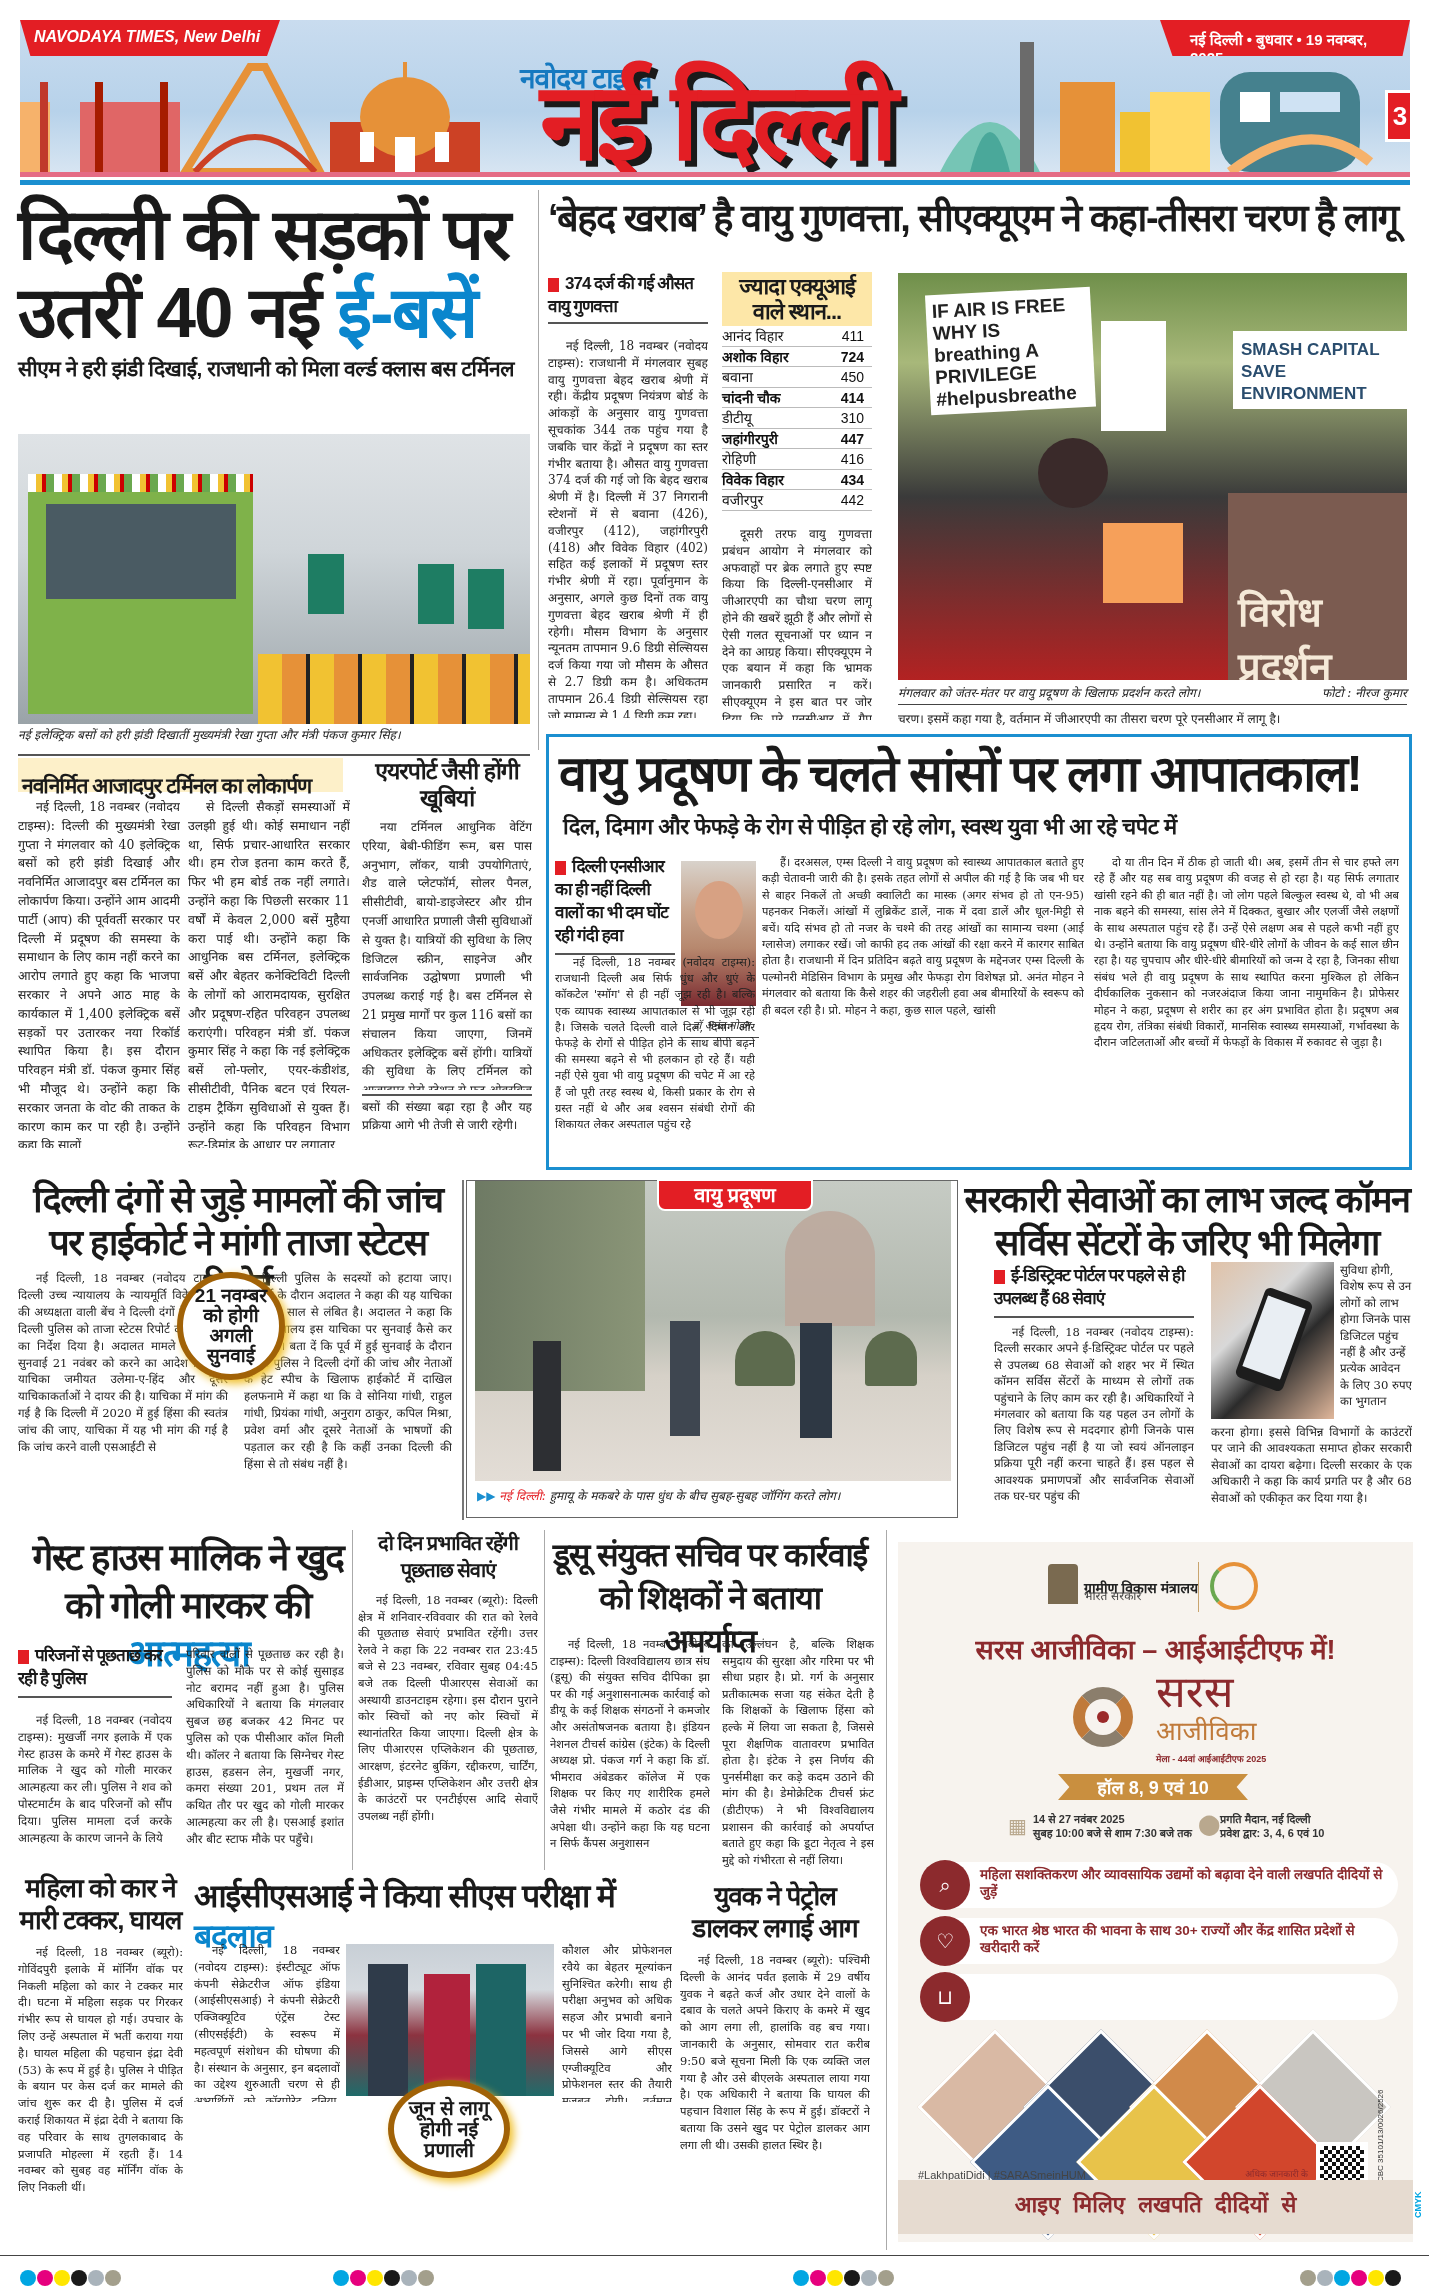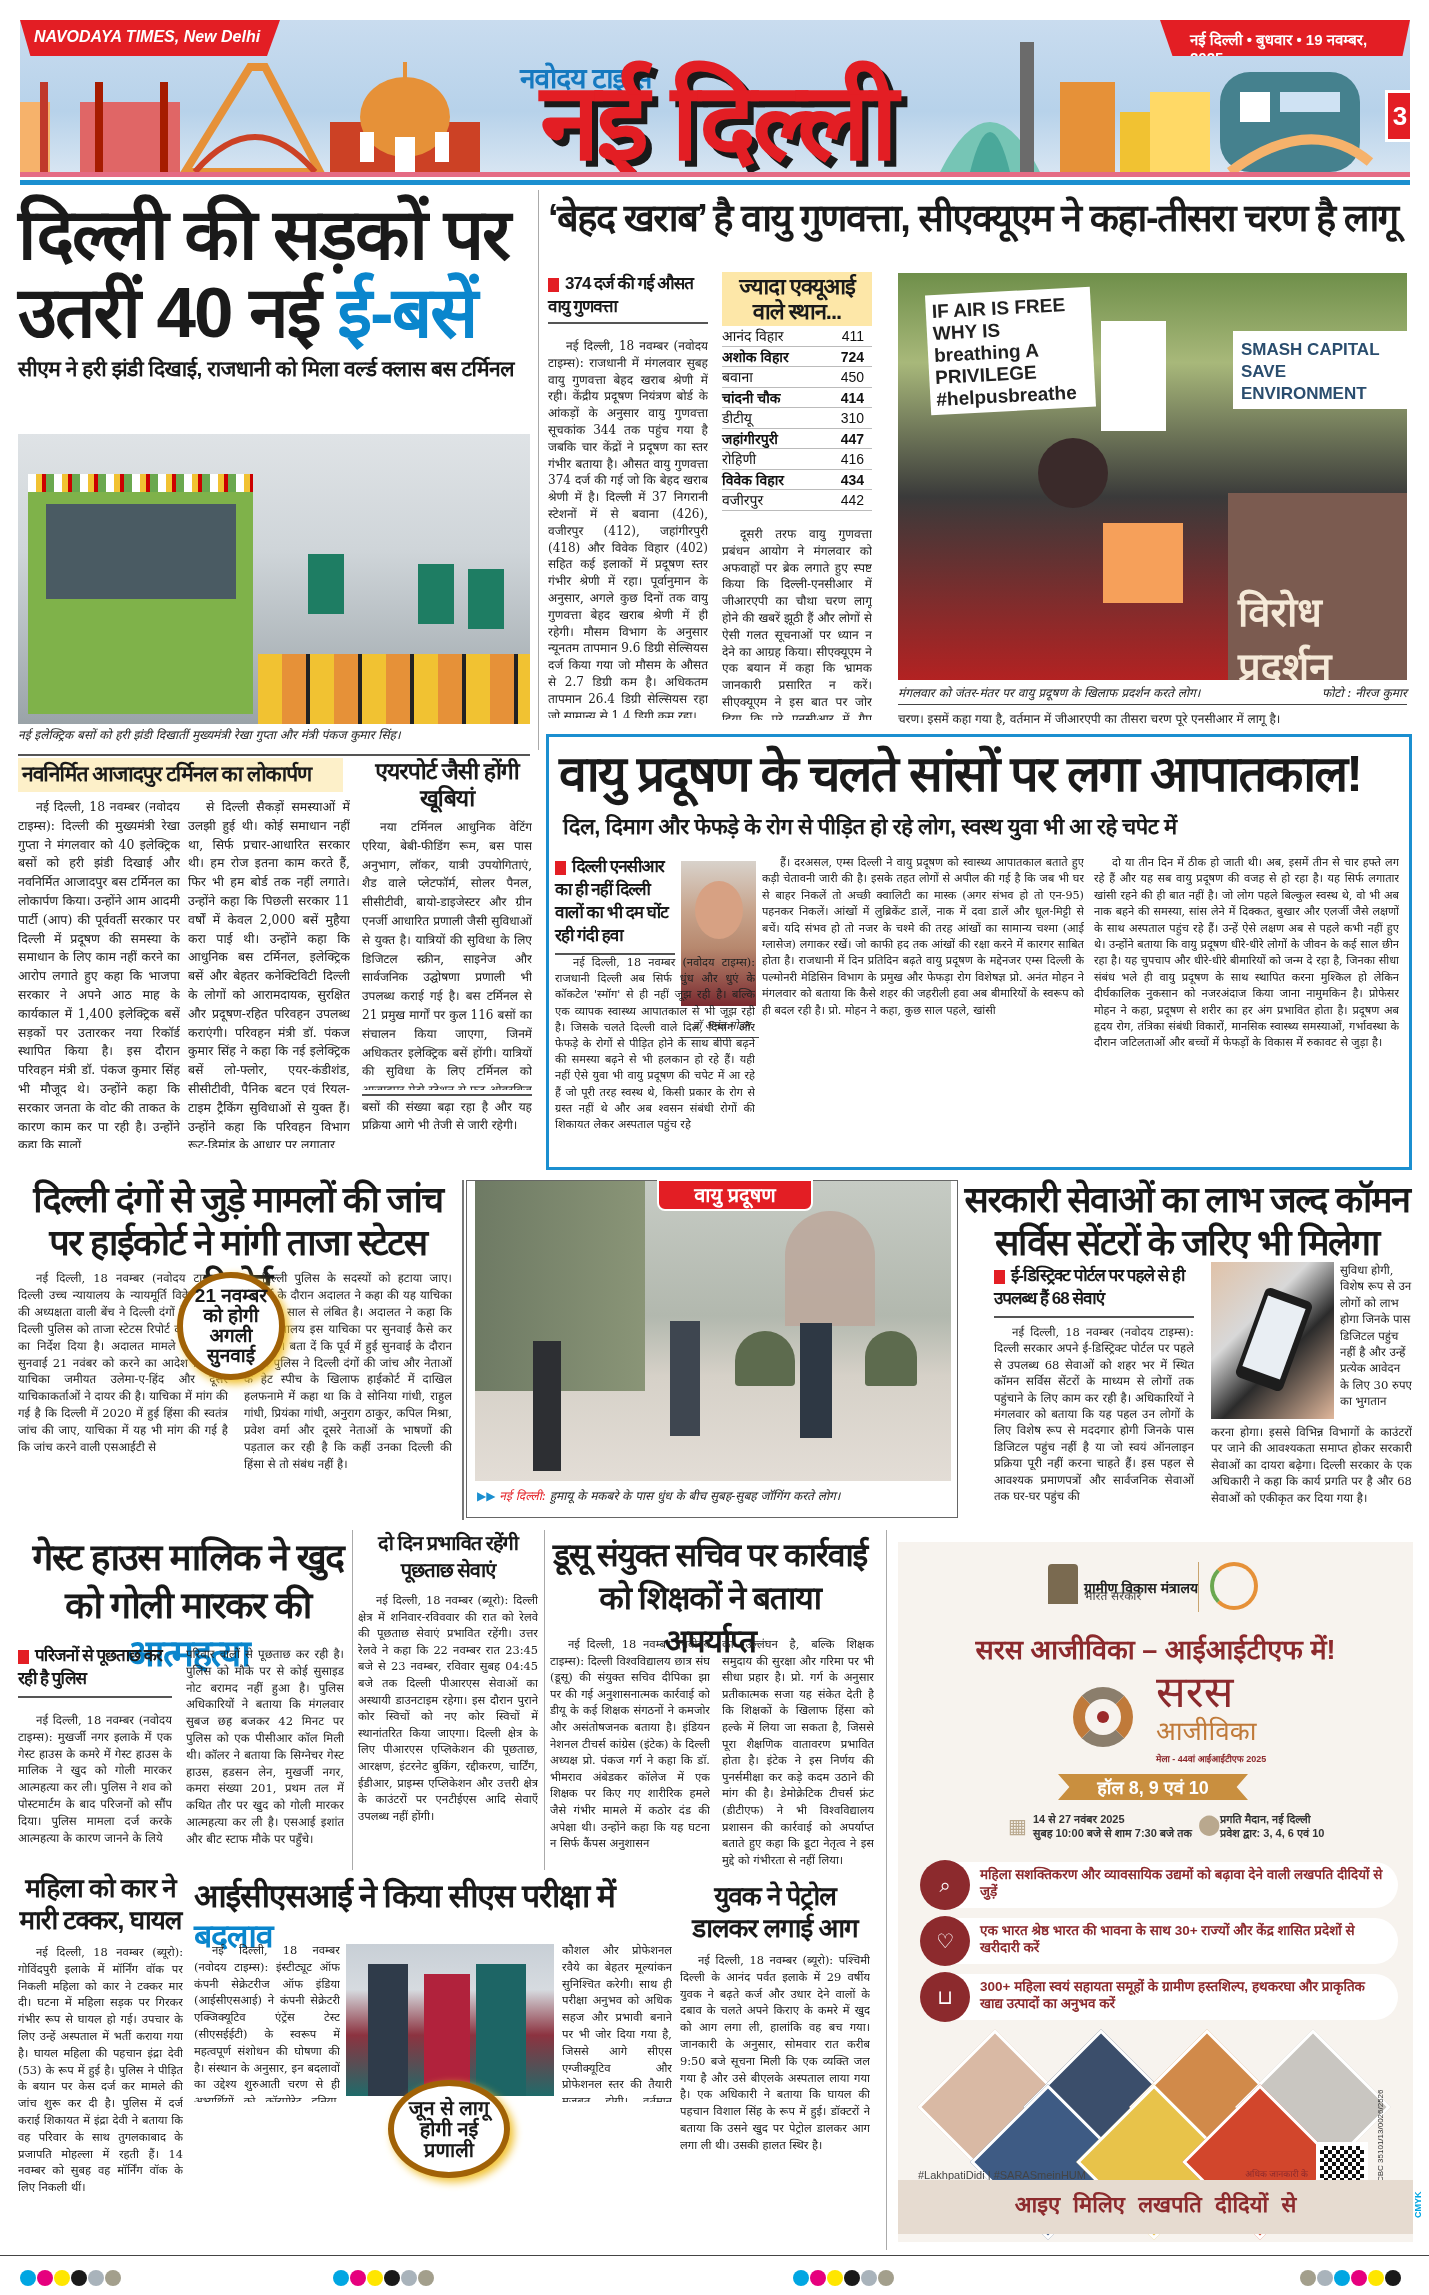--- a/index.html
+++ b/index.html
@@ -91,21 +91,21 @@
   <div class="abs" style="left:10px;top:40px;width:225px;height:18px;background:repeating-linear-gradient(90deg,#fff 0 8px,#f1c232 8px 14px,#cc0000 14px 18px,#6aa84f 18px 26px)"></div>
   <div class="abs" style="left:240px;top:220px;width:272px;height:70px;background:repeating-linear-gradient(90deg,#f1c232 0 24px,#e69138 24px 48px,#222 48px 52px)"></div>
   <div class="abs" style="left:290px;top:120px;width:36px;height:60px;background:#1e7d63"></div>
   <div class="abs" style="left:400px;top:130px;width:36px;height:60px;background:#1e7d63"></div>
   <div class="abs" style="left:450px;top:135px;width:36px;height:60px;background:#1e7d63"></div>
 </div>
 <div class="abs cap" style="left:18px;top:726px;width:512px">नई इलेक्ट्रिक बसों को हरी झंडी दिखातीं मुख्यमंत्री रेखा गुप्ता और मंत्री पंकज कुमार सिंह।</div>
 <div class="abs rule" style="left:18px;top:754px;width:512px;height:1.5px"></div>
 
 <div class="abs" style="left:18px;top:758px;width:325px;height:34px;background:#fdf0c9">
-  <div class="hl" style="font-size:21px;padding:5px 4px">नवनिर्मित आजादपुर टर्मिनल का लोकार्पण</div>
+  <div class="hl" style="font-size:21px;padding:17px 4px">नवनिर्मित आजादपुर टर्मिनल का लोकार्पण</div>
 </div>
 <div class="abs body-text" style="left:18px;top:798px;width:162px;height:350px">
     <p>नई दिल्ली, 18 नवम्बर (नवोदय टाइम्स): दिल्ली की मुख्यमंत्री रेखा गुप्ता ने मंगलवार को 40 इलेक्ट्रिक बसों को हरी झंडी दिखाई और नवनिर्मित आजादपुर बस टर्मिनल का लोकार्पण किया। उन्होंने आम आदमी पार्टी (आप) की पूर्ववर्ती सरकार पर दिल्ली में प्रदूषण की समस्या के समाधान के लिए काम नहीं करने का आरोप लगाते हुए कहा कि भाजपा सरकार ने अपने आठ माह के कार्यकाल में 1,400 इलेक्ट्रिक बसें सड़कों पर उतारकर नया रिकॉर्ड स्थापित किया है। इस दौरान परिवहन मंत्री डॉ. पंकज कुमार सिंह भी मौजूद थे। उन्होंने कहा कि सरकार जनता के वोट की ताकत के कारण काम कर पा रही है। उन्होंने कहा कि सालों</p>
   </div>
 <div class="abs body-text" style="left:188px;top:798px;width:162px;height:350px">
     <p>से दिल्ली सैकड़ों समस्याओं में उलझी हुई थी। कोई समाधान नहीं था, सिर्फ प्रचार-आधारित सरकार थी। हम रोज इतना काम करते हैं, फिर भी हम बोर्ड तक नहीं लगाते। उन्होंने कहा कि पिछली सरकार 11 वर्षों में केवल 2,000 बसें मुहैया करा पाई थी। उन्होंने कहा कि आधुनिक बस टर्मिनल, इलेक्ट्रिक बसें और बेहतर कनेक्टिविटी दिल्ली के लोगों को आरामदायक, सुरक्षित और प्रदूषण-रहित परिवहन उपलब्ध कराएंगी। परिवहन मंत्री डॉ. पंकज कुमार सिंह ने कहा कि नई इलेक्ट्रिक बसें लो-फ्लोर, एयर-कंडीशंड, सीसीटीवी, पैनिक बटन एवं रियल-टाइम ट्रैकिंग सुविधाओं से युक्त हैं। उन्होंने कहा कि परिवहन विभाग रूट-डिमांड के आधार पर लगातार</p>
   </div>
 <div class="abs" style="left:362px;top:758px;width:170px">
   <div class="hl" style="font-size:23px;text-align:center;line-height:27px">एयरपोर्ट जैसी होंगी खूबियां</div>
   <div class="body-text" style="height:272px;margin-top:6px;font-size:12px">
@@ -341,21 +341,20 @@
   <div class="ad-pill" style="top:320px">
       <div class="ic">⌕</div>
       <div class="tx">महिला सशक्तिकरण और व्यावसायिक उद्यमों को बढ़ावा देने वाली लखपति दीदियों से जुड़ें</div>
     </div>
   <div class="ad-pill" style="top:376px">
       <div class="ic">♡</div>
       <div class="tx">एक भारत श्रेष्ठ भारत की भावना के साथ 30+ राज्यों और केंद्र शासित प्रदेशों से खरीदारी करें</div>
     </div>
   <div class="ad-pill" style="top:432px">
       <div class="ic">⊔</div>
-      <div class="tx">300+ महिला स्वयं सहायता समूहों के ग्रामीण हस्तशिल्प, हथकरघा और प्राकृतिक खाद्य उत्पादों का अनुभव करें</div>
     </div>
   <div class="diamond" style="left:42px;top:510px;background:#d9b9a4"></div>
   <div class="diamond" style="left:148px;top:510px;background:#3b4e6b"></div>
   <div class="diamond" style="left:254px;top:510px;background:#d18a4a"></div>
   <div class="diamond" style="left:360px;top:510px;background:#c9c6c1"></div>
   <div class="diamond" style="left:95px;top:565px;background:#3e5b84"></div>
   <div class="diamond" style="left:201px;top:565px;background:#e8c34a"></div>
   <div class="diamond" style="left:307px;top:565px;background:#d2462c"></div>
   <div style="position:absolute;left:20px;top:626px;font-family:'Liberation Sans',sans-serif;font-size:11px;color:#444;line-height:15px">
     <div>#LakhpatiDidi | #SARASmeinHUM</div>

